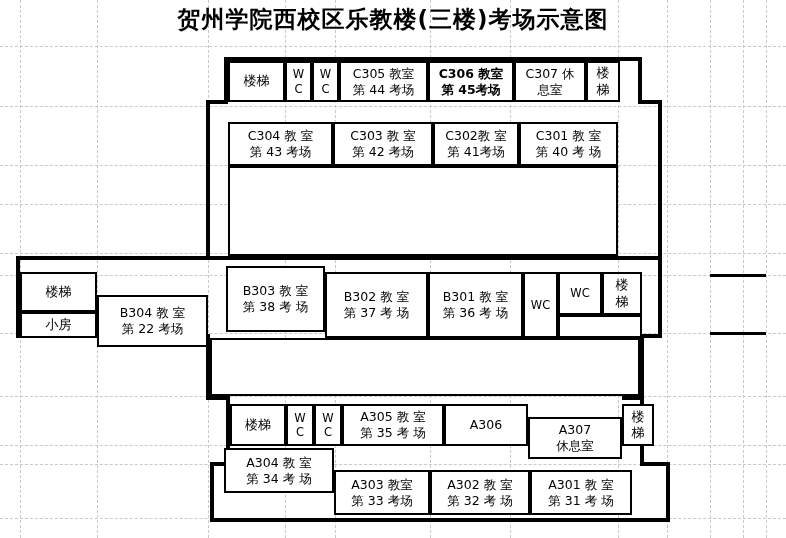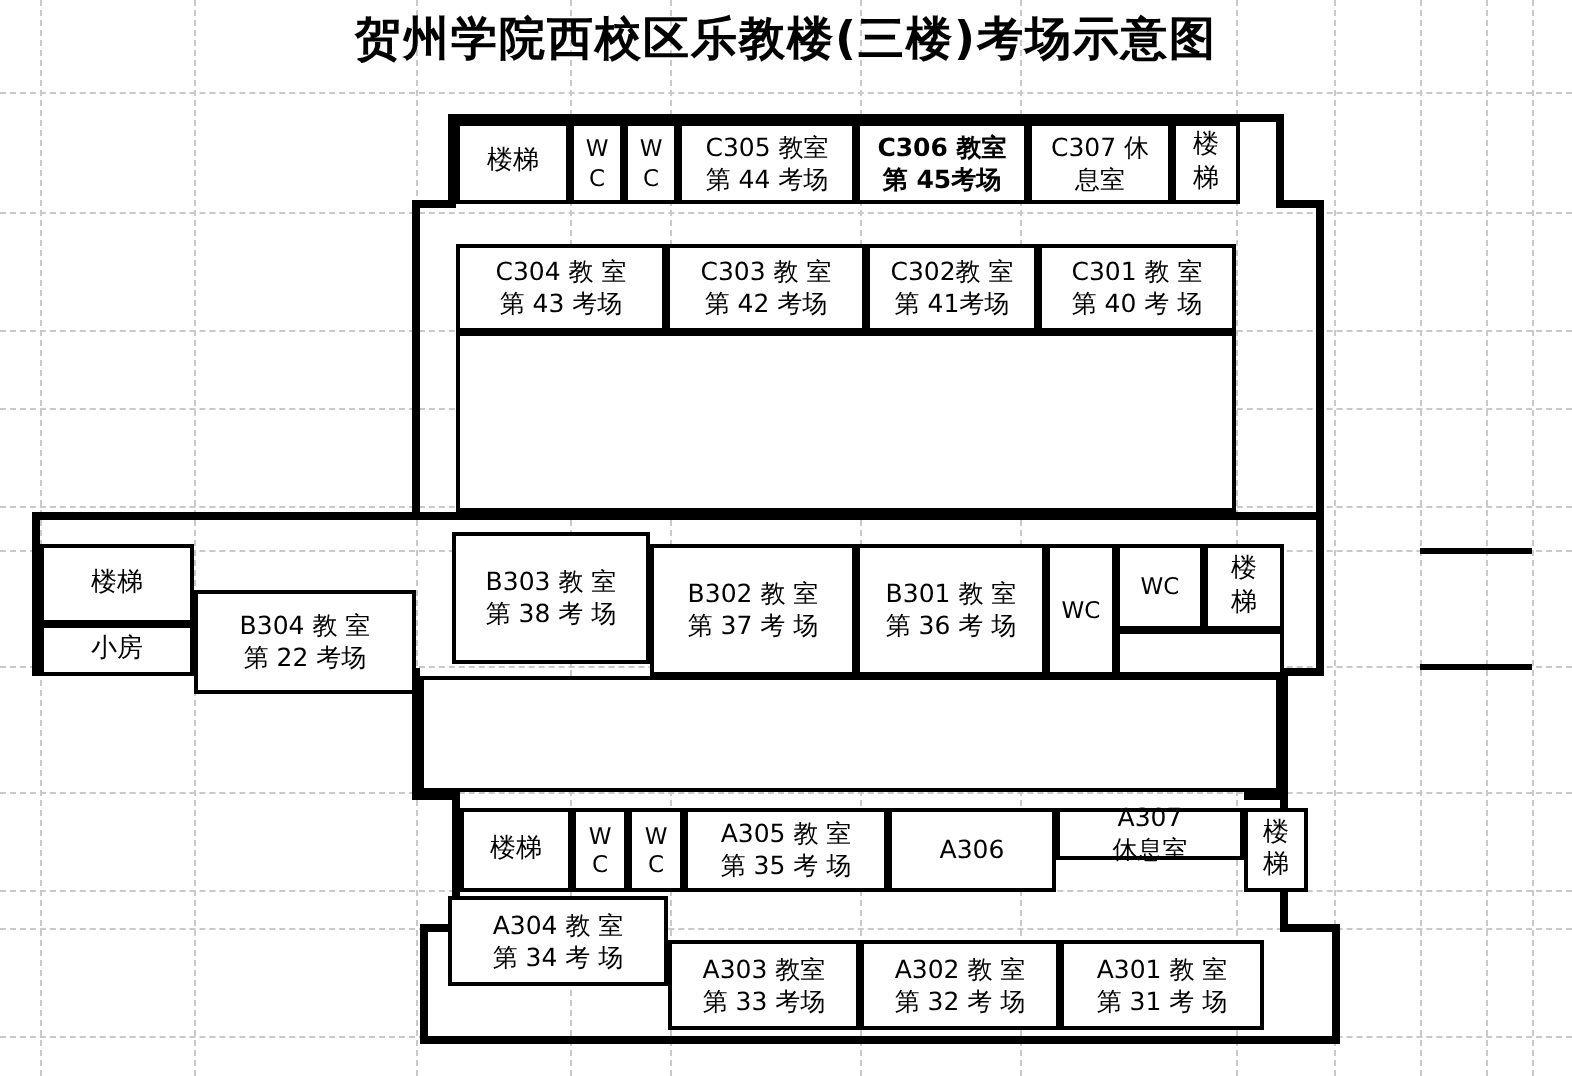--- a/index.html
+++ b/index.html
@@ -201,21 +201,21 @@
     <span class="ln">W</span>
     <span class="ln">C</span>
   </div>
   <div class="room" style="left:342px; top:404px; width:102px; height:42px;">
     <span class="ln">A305 教 室</span>
     <span class="ln">第 35 考 场</span>
   </div>
   <div class="room" style="left:444px; top:404px; width:84px; height:42px;">
     <span class="ln">A306</span>
   </div>
-  <div class="room" style="left:528px; top:404px; width:94px; height:26px;">
+  <div class="room" style="left:528px; top:417px; width:94px; height:42px;">
     <span class="ln">A307</span>
     <span class="ln">休息室</span>
   </div>
   <div class="room t1" style="left:622px; top:404px; width:32px; height:42px;">
     <span class="ln">楼</span>
     <span class="ln">梯</span>
   </div>
 
   <div class="room" style="left:224px; top:448px; width:110px; height:45px;">
     <span class="ln">A304 教 室</span>

